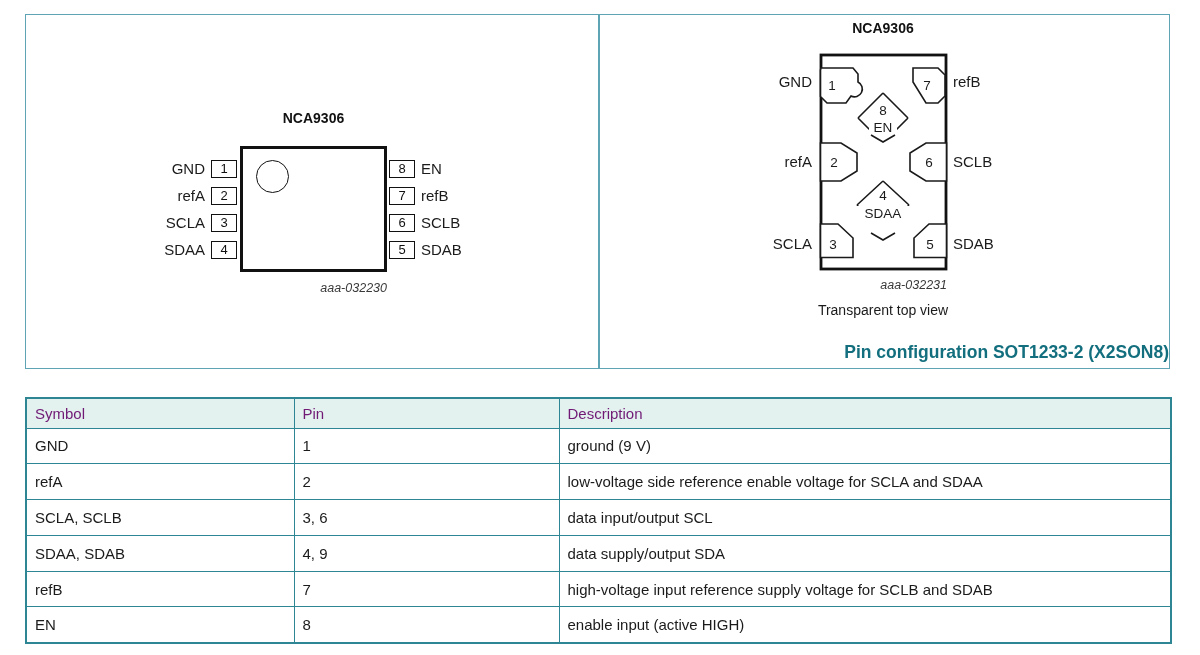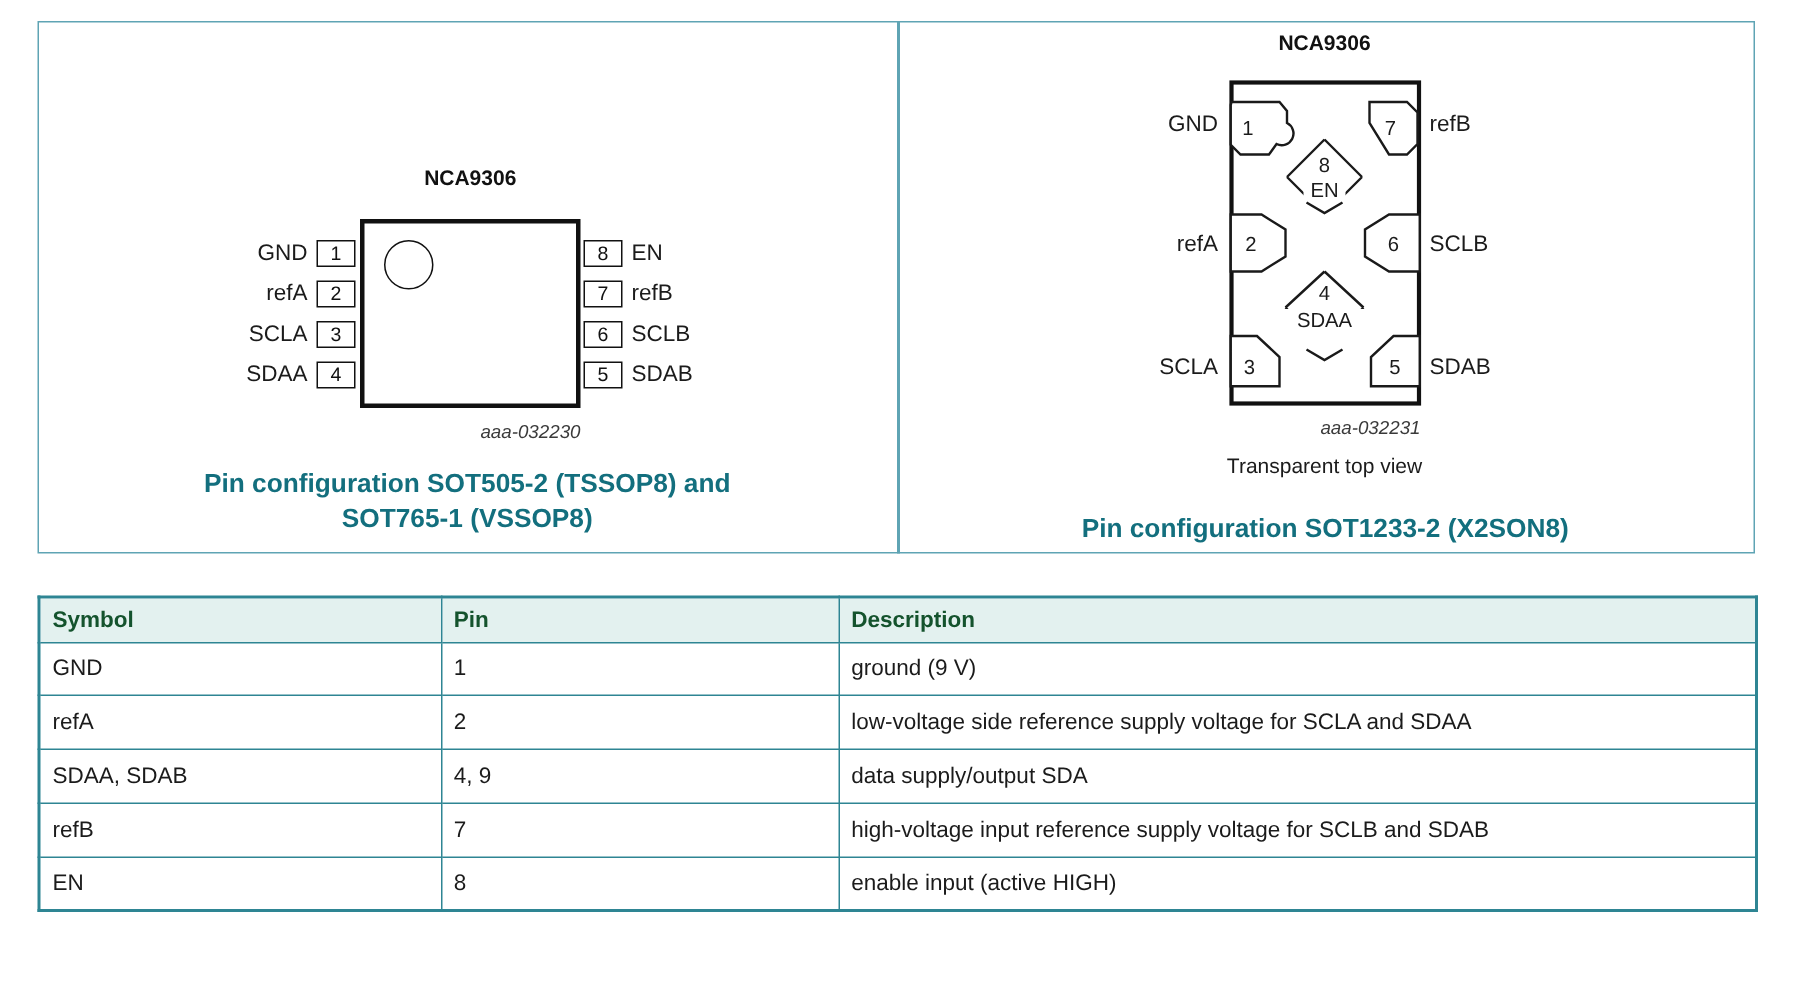--- a/index.html
+++ b/index.html
@@ -41,21 +41,21 @@
   .t-id { font-style:italic; font-size:12.5px; fill:#3a3a3a !important; }
   .t-view { font-size:14px; }
   .ol { fill:#fff; stroke:#1a1a1a; stroke-width:1.6; }
   .ln { fill:none; stroke:#1a1a1a; stroke-width:1.6; }
 
   
   .pin-table { position:absolute; left:25px; top:397px; width:1145px;
                border-collapse:collapse; table-layout:fixed; font-size:15px; }
   .pin-table th, .pin-table td { border:1px solid var(--table-border); padding:0 0 0 8px;
                                  text-align:left; vertical-align:middle; overflow:hidden; white-space:nowrap; }
-  .pin-table th { background:var(--header-bg); font-weight:bold; color:#14532d; height:30px;margin-top:19px; }
+  .pin-table th { background:var(--header-bg); font-weight:normal; color:#701a75; height:30px;margin-top:19px; }
   .pin-table td { height:35.8px; color:#1b1b1b; background:#fff; }
   .pin-table { border:2px solid var(--table-border); }
   .col-sym { width:268px; } .col-pin { width:265px; } .col-desc { width:612px; }
 </style>
 </head>
 <body>
 
 <div id="page">
 
   <div class="panel"></div>
@@ -78,24 +78,20 @@
   <div class="pin-lbl r" style="top:160px">EN</div>
   <div class="pin-box r" style="top:187px">7</div>
   <div class="pin-lbl r" style="top:187px">refB</div>
   <div class="pin-box r" style="top:214px">6</div>
   <div class="pin-lbl r" style="top:214px">SCLB</div>
   <div class="pin-box r" style="top:241px">5</div>
   <div class="pin-lbl r" style="top:241px">SDAB</div>
 
   <div class="fig-id-left">aaa-032230</div>
 
-  <div class="fig-caption" style="left:25px; top:311px; width:573px;">
-    <div>Pin configuration SOT505-2 (TSSOP8) and</div>
-    <div>SOT765-1 (VSSOP8)</div>
-  </div>
 
   <svg class="fig2-svg" width="571" height="355" viewBox="598 14 571 355">
     <text class="t-bold" x="883" y="33" text-anchor="middle">NCA9306</text>
 
     <rect x="821" y="55" width="125" height="214" fill="#fff" stroke="#111" stroke-width="2.8"></rect>
 
     <path class="ol" d="M 821 68 H 853 L 858 74 V 82 A 7 7 0 0 1 851 96 L 846 103 H 827 L 820.5 96.5 V 70 Z"></path>
     <path class="ol" d="M 913 68 H 938 L 945 75 V 96 L 938 103 H 926 L 913 82 Z"></path>
     <path class="ol" d="M 820.5 143 H 841 L 857 153 V 171 L 841 181 H 820.5 Z"></path>
     <path class="ol" d="M 946.5 143 H 926 L 910 153 V 171 L 926 181 H 946.5 Z"></path>
@@ -125,21 +121,21 @@
     <path class="ln" d="M 883 181 L 857 205 M 883 181 L 909 205 M 857 205 L 868 216 M 909 205 L 898 216"></path>
     <rect x="855" y="206" width="56" height="15" fill="#fff"></rect>
     <text class="t-num" x="883" y="200" text-anchor="middle">4</text>
     <text class="t-num" x="883" y="218" text-anchor="middle">SDAA</text>
     <polyline class="ln" points="871,233 883,240 895,233"></polyline>
 
     <text class="t-id" x="947" y="289" text-anchor="end">aaa-032231</text>
     <text class="t-view" x="883" y="315" text-anchor="middle">Transparent top view</text>
   </svg>
 
-  <div class="fig-caption" style="left:598px; top:341px; width:571px;">Pin configuration SOT1233-2 (X2SON8)</div>
+  <div class="fig-caption" style="left:598px; top:341px; width:571px;text-align:right;">Pin configuration SOT1233-2 (X2SON8)</div>
 
   <table class="pin-table">
     <colgroup>
         <col class="col-sym">
         <col class="col-pin">
         <col class="col-desc">
       </colgroup>
     <thead>
       <tr>
         <th>Symbol</th>
@@ -149,21 +145,26 @@
     </thead>
     <tbody>
       <tr>
         <td>GND</td>
         <td>1</td>
         <td>ground (9 V)</td>
       </tr>
       <tr>
         <td>refA</td>
         <td>2</td>
-        <td>low-voltage side reference supply voltage for SCLA and SDAA</td>
+        <td>low-voltage side reference enable voltage for SCLA and SDAA</td>
+      </tr>
+      <tr>
+        <td>SCLA, SCLB</td>
+        <td>3, 6</td>
+        <td>data input/output SCL</td>
       </tr>
       <tr>
         <td>SDAA, SDAB</td>
         <td>4, 9</td>
         <td>data supply/output SDA</td>
       </tr>
       <tr>
         <td>refB</td>
         <td>7</td>
         <td>high-voltage input reference supply voltage for SCLB and SDAB</td>

